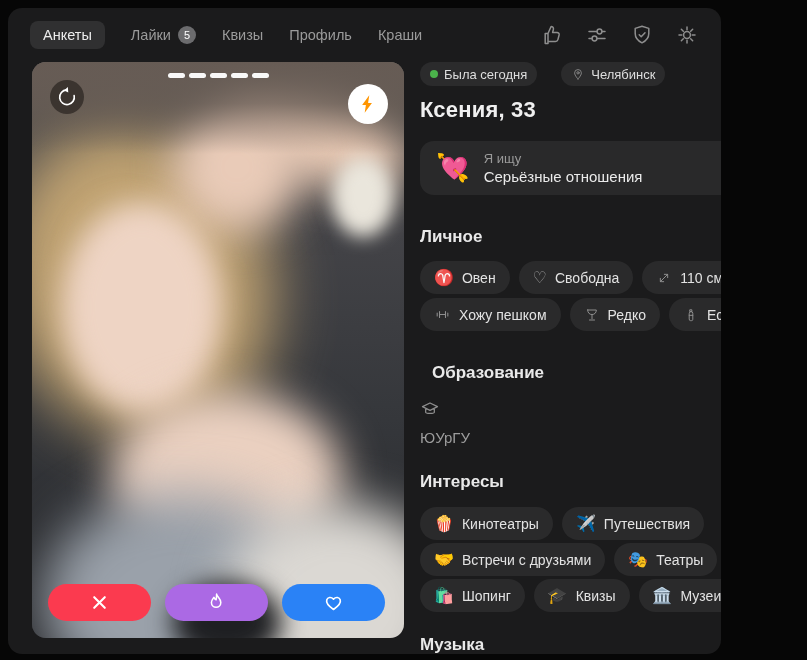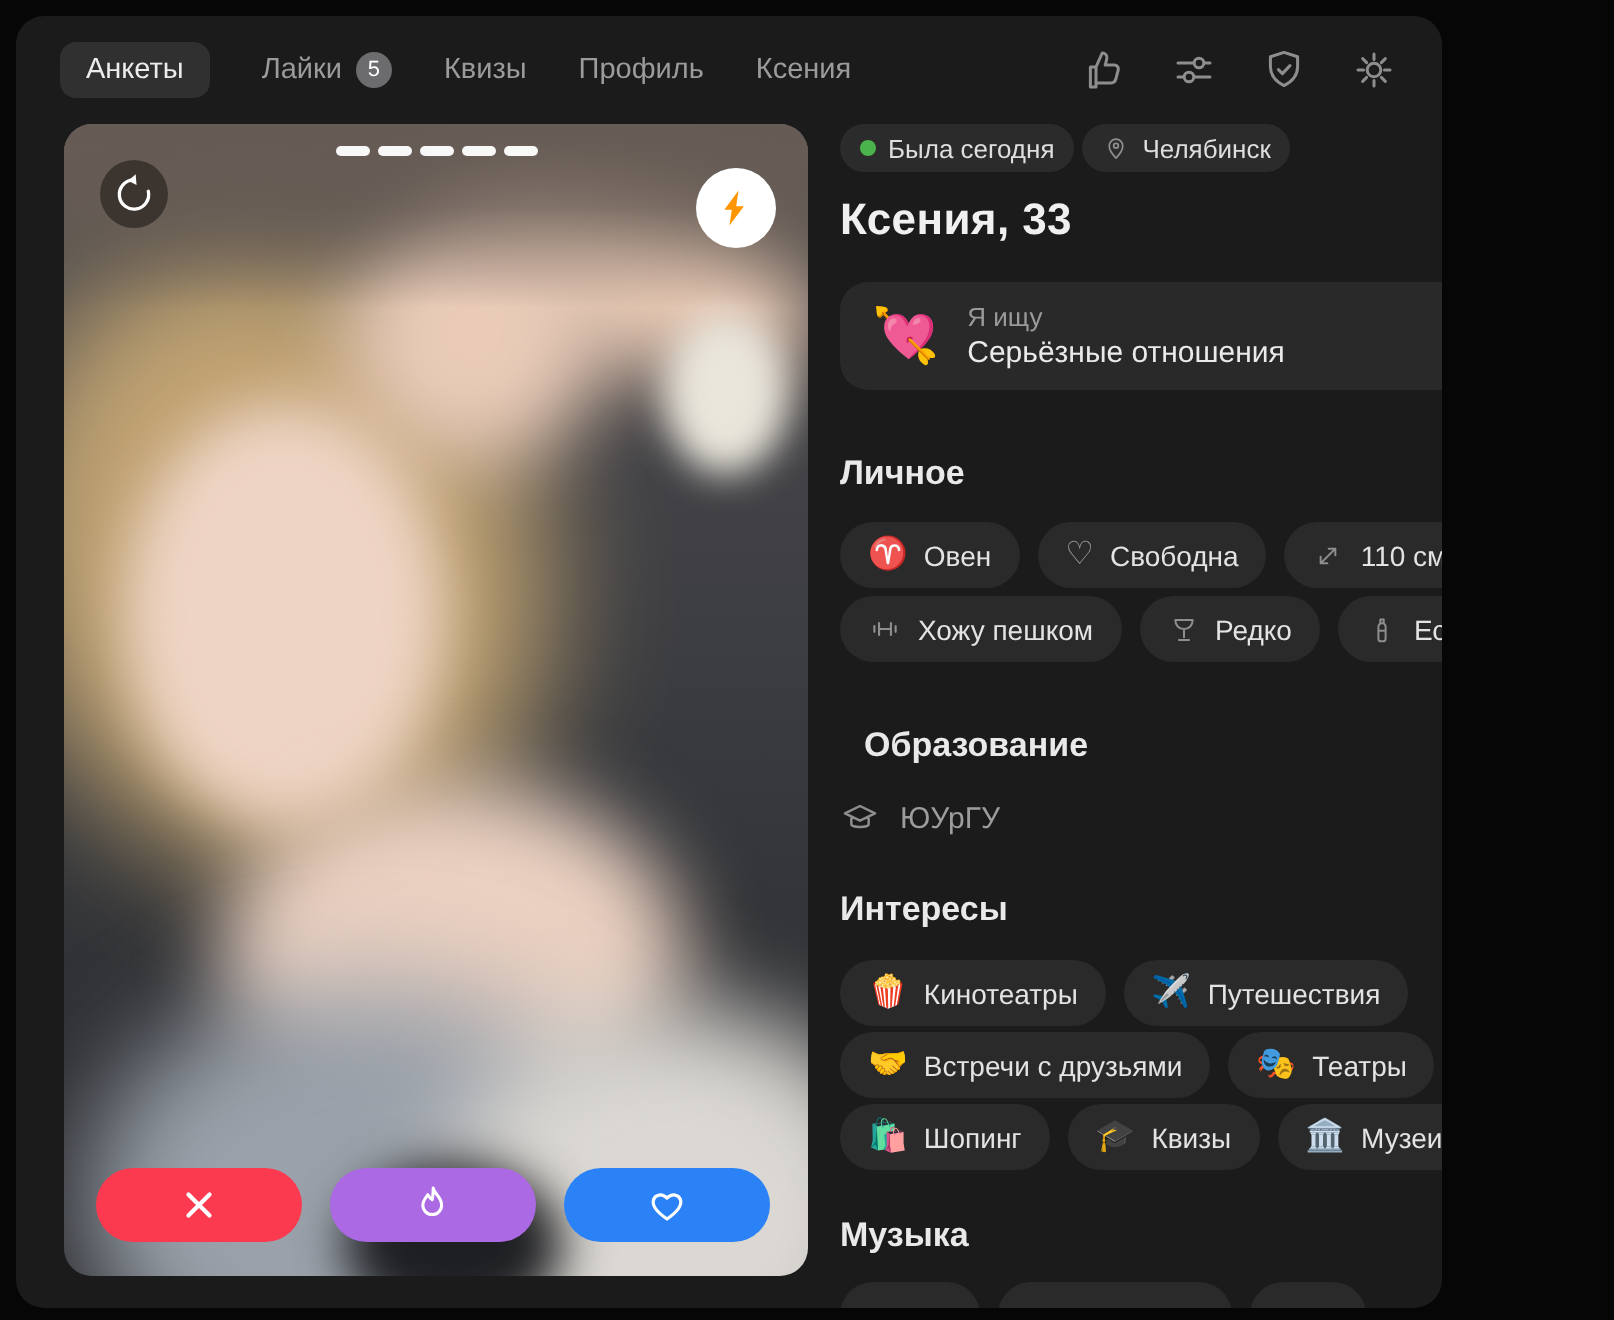--- a/index.html
+++ b/index.html
@@ -36,42 +36,42 @@
   .flash-btn { position:absolute; right:16px; top:22px; width:40px; height:40px; border-radius:50%; border:none; background:#ffffff; cursor:pointer; display:flex; align-items:center; justify-content:center; }
   .actions { position:absolute; left:16px; bottom:17px; display:flex; gap:14px; }
   .act { width:103px; height:37px; border-radius:19px; border:none; cursor:pointer; display:flex; align-items:center; justify-content:center; }
   .act.dislike { background:#fb3a4f; }
   .act.superlike { background:#ab69e4; }
   .act.like { background:#2a82f6; }
 
   
   .info { position:absolute; left:412px; top:54px; width:362px; height:592px; overflow:hidden; }
   .info-head { display:flex; align-items:flex-start; justify-content:space-between; }
-  .badges { display:flex; gap:4px; }
+  .badges { display:flex; gap:24px; }
   .pill { background:#2b2b2c; height:24px; border-radius:12px; padding:0 10px; display:inline-flex; align-items:center; gap:6px; color:#dedede; font-size:13px; }
   .dot { width:8px; height:8px; border-radius:50%; background:#4bb34b; display:inline-block; }
   .share-btn { background:none; border:none; cursor:pointer; padding:0; margin-right:2px; }
   h1 { color:#f0f0f0; font-size:22px; margin-top:8px; line-height:26px; letter-spacing:.2px; }
   .seek-card { margin-top:18px; background:#29292a; border-radius:14px; height:54px; display:flex; align-items:center; gap:14px; padding:0 16px; cursor:pointer; }
   .seek-emoji { font-size:27px; line-height:27px; }
   .seek-label { color:#9a9a9a; font-size:13px; margin-bottom:2px; }
   .seek-value { color:#eaeaea; font-size:15px; }
   h2 { color:#e9e9e9; font-size:17px; }
   .h-personal { margin-top:32px; }
   .h-edu { margin-top:32px;margin-left:12px; }
   .h-interests { margin-top:26px; }
   .h-music { margin-top:23px; }
   .chips { display:flex; gap:9px; }
   .r1 { margin-top:14px; } .r2 { margin-top:4px; }
   .ir1 { margin-top:15px; } .ir2,.ir3 { margin-top:3px; } .mr1 { margin-top:13px; }
   .chip { background:#2a2a2b; height:33px; border-radius:17px; padding:0 14px; display:inline-flex; align-items:center; gap:8px; color:#e3e3e3; font-size:14px; cursor:pointer; white-space:nowrap; }
   .chip-glyph { color:#9c9c9c; font-size:16px; line-height:16px; }
   .chip-emoji { font-size:16px; line-height:16px; }
   .chip.stub1 { width:70px; } .chip.stub2 { width:117px; } .chip.stub3 { width:58px; }
-  .edu-row { margin-top:16px; display:flex; align-items:center; gap:10px; color:#9c9c9c; font-size:15px; }
+  .edu-row { margin-top:16px; display:flex; gap:10px; color:#9c9c9c; font-size:15px;flex-direction:column; }
 
   .scroll-thumb { position:absolute; left:783px; top:55px; width:5px; height:368px; border-radius:3px; background:#58585b; cursor:pointer; }
 </style>
 </head>
 <body>
 
 <div class="panel">
 
   <div class="topbar">
     <div class="tabs">
@@ -82,21 +82,21 @@
           <span>Лайки</span>
           <span class="count-badge">5</span>
         </div>
       <div class="tab">
           <span>Квизы</span>
         </div>
       <div class="tab">
           <span>Профиль</span>
         </div>
       <div class="tab">
-          <span>Ксения</span>
+          <span>Краши</span>
         </div>
     </div>
     <div class="top-icons">
       <button class="tbtn"><svg class="icon" width="24" height="24" viewBox="0 0 24 24">
             <path d="M8 10.5 11.1 3.5c1.5 0 2.7 1.2 2.3 2.9L12.6 9.5h4.5c1.4 0 2.3 1.2 2 2.5l-1.2 4.6c-.3 1.1-1.2 1.9-2.4 1.9H8M8 10.5H5.2v10H8z"></path>
           </svg></button>
       <button class="tbtn"><svg class="icon" width="24" height="24" viewBox="0 0 24 24">
             <path d="M4 8.5h16M4 15.5h16"></path>
             <circle cx="14.5" cy="8.5" r="2.4" fill="#1b1b1c"></circle>
             <circle cx="9.5" cy="15.5" r="2.4" fill="#1b1b1c"></circle>

